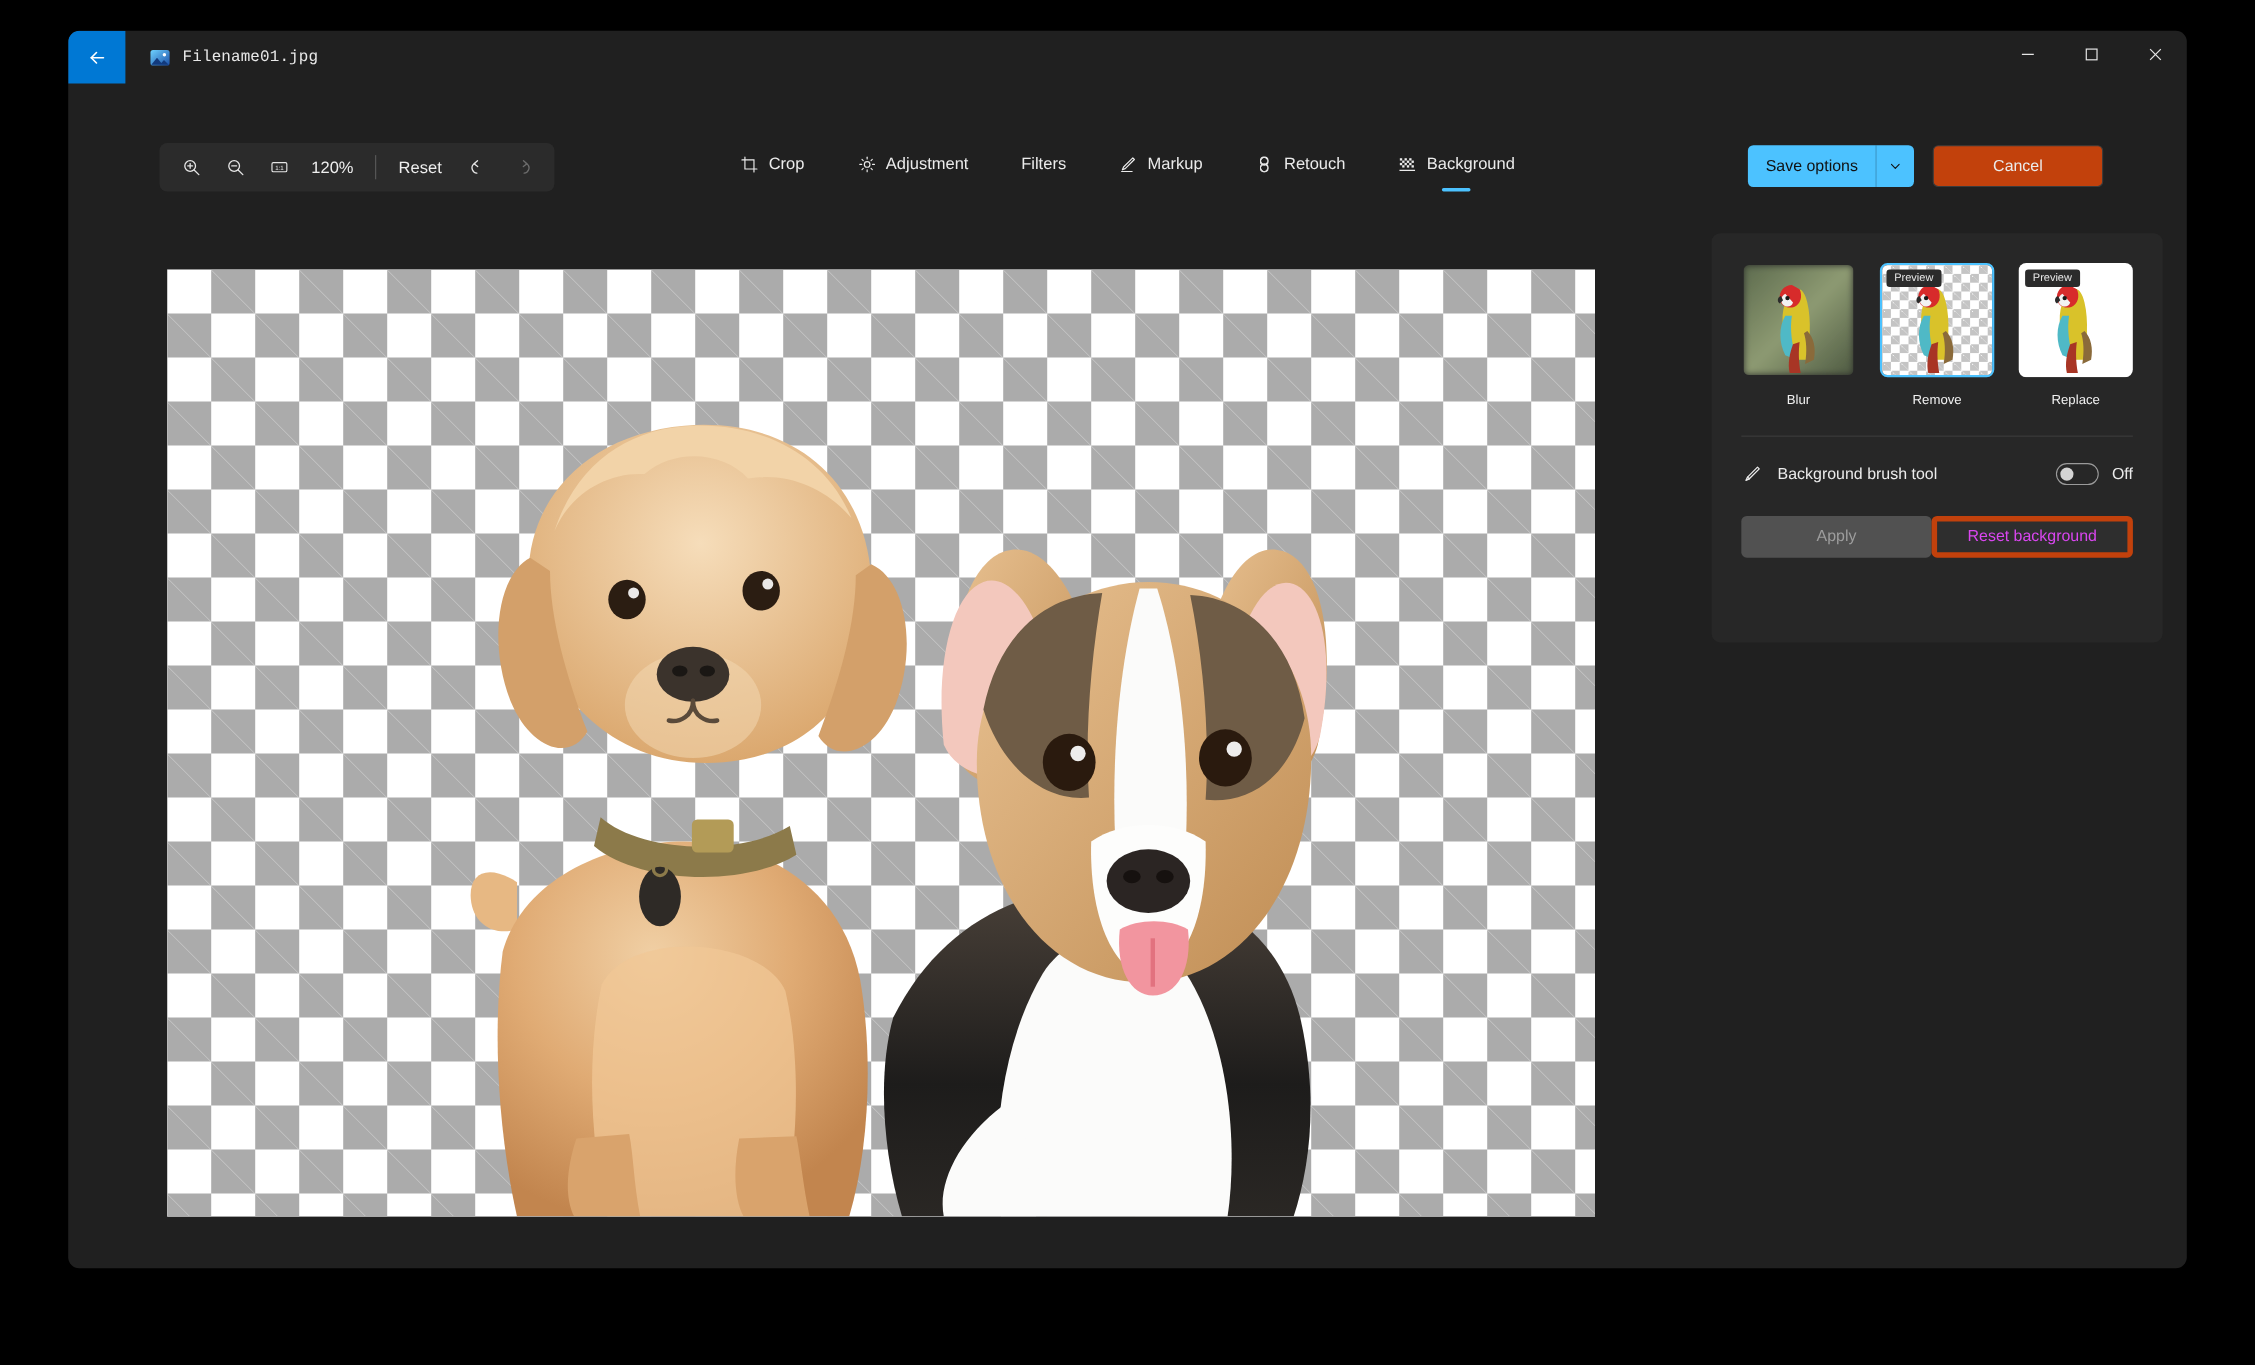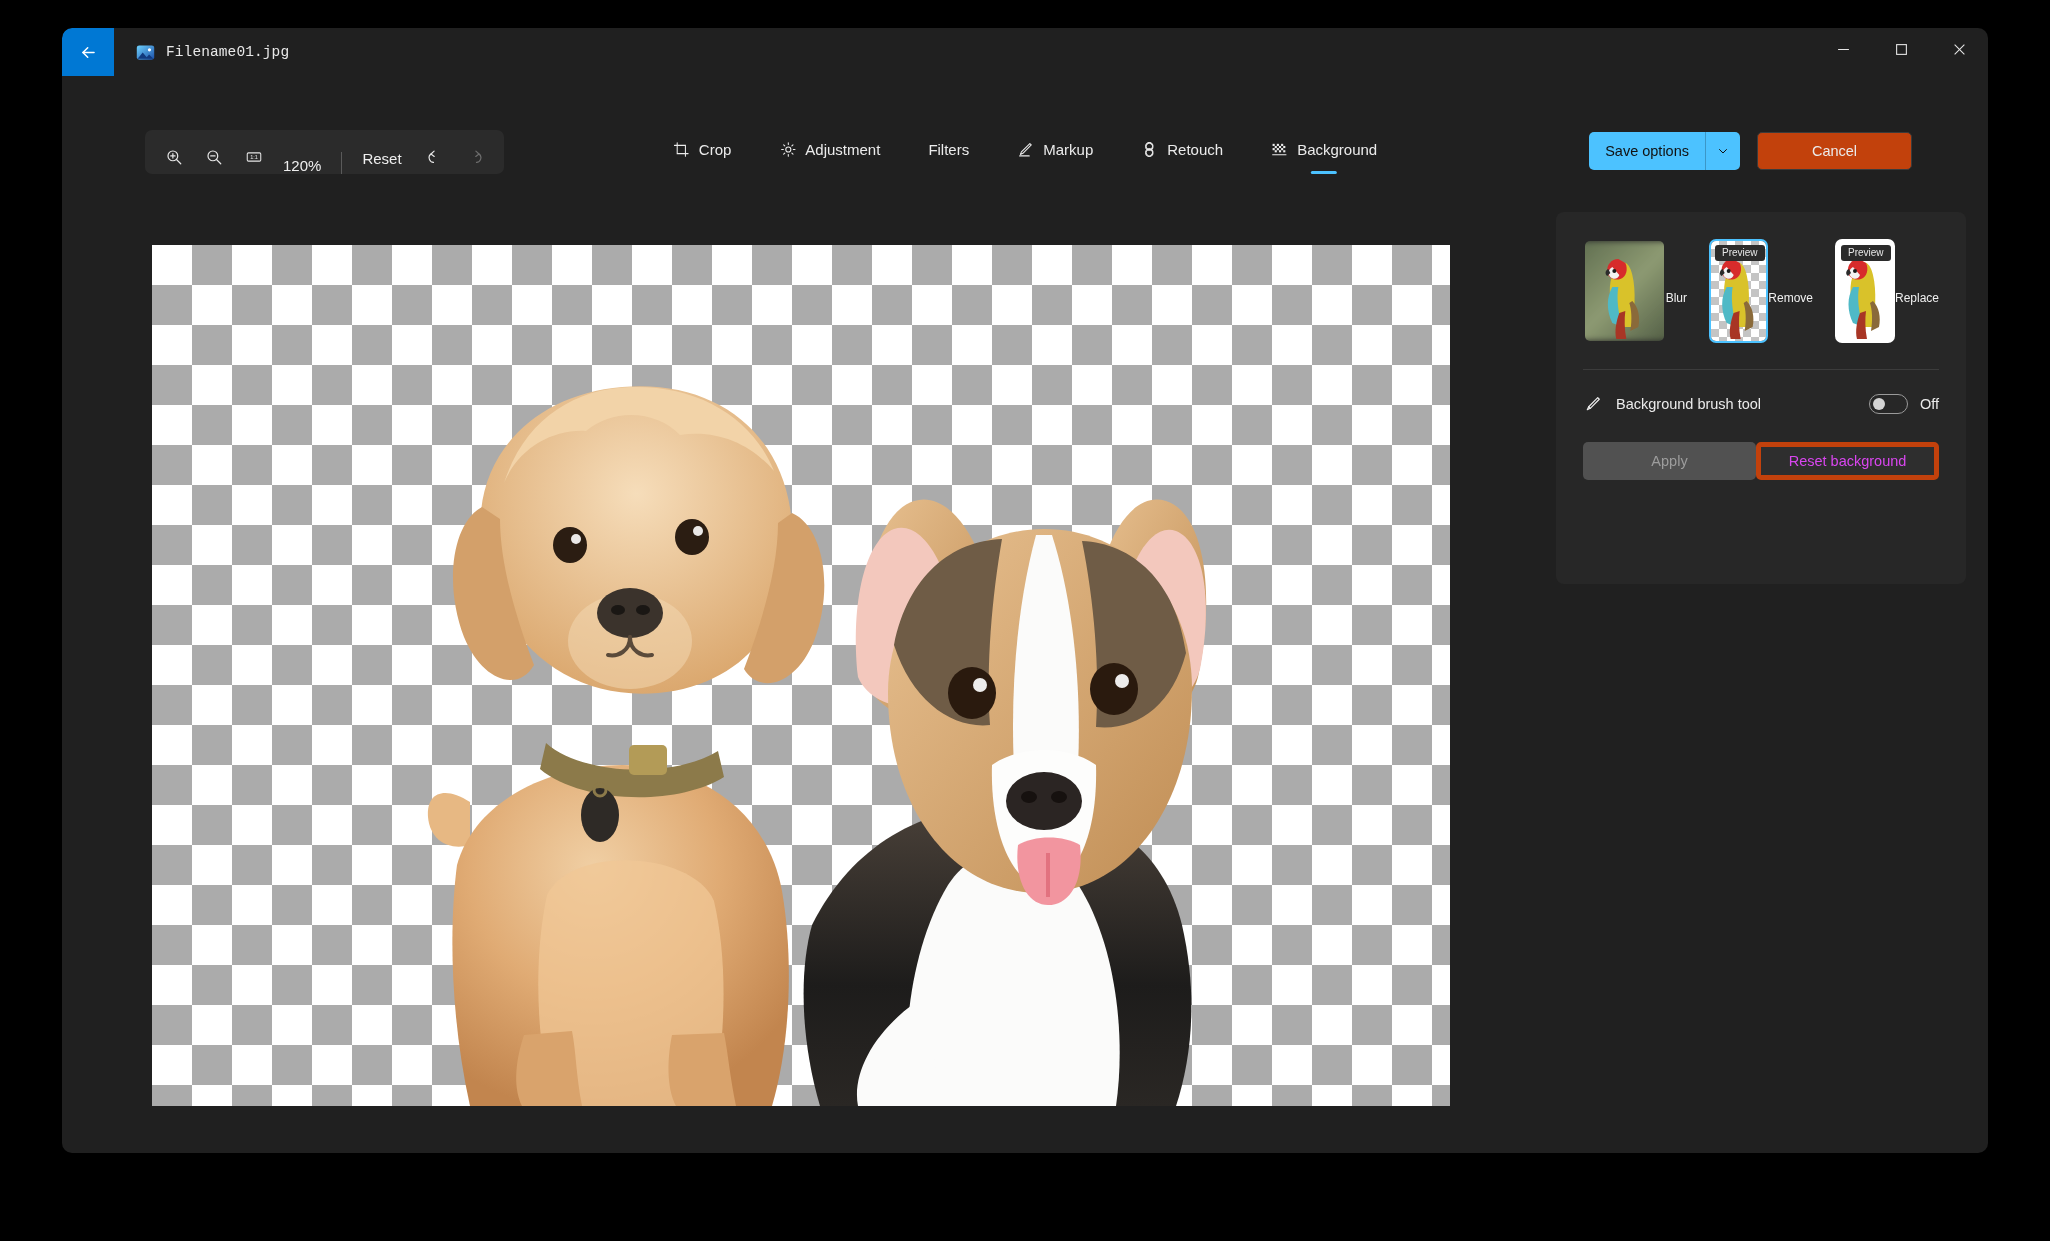--- a/index.html
+++ b/index.html
@@ -49,21 +49,21 @@
   }
   .wc svg { width: 13px; height: 13px; }
 
   
   .commandbar {
     position: absolute; left: 0; top: 56px; width: 100%; height: 78px;
   }
 
   .zoom-pill {
     position: absolute; left: 83px; top: 46px;
-    height: 44px; display: flex; align-items: flex-end;
+    height: 44px; display: flex; align-items: center;
     background: #2b2b2b; border-radius: 7px;
     padding: 0 10px; gap: 2px;
   }
   .zbtn {
     width: 38px; height: 34px; display: flex; align-items: center; justify-content: center;
     border-radius: 5px; cursor: pointer; color: #e6e6e6;
   }
   .zbtn svg { width: 18px; height: 18px; }
   .zbtn.disabled { opacity: .35; cursor: default; }
   .zoom-value {
@@ -132,21 +132,21 @@
   .dogs { position: absolute; left: 0; top: 0; width: 100%; height: 100%; }
 
   
   .panel {
     position: absolute; right: 22px; top: 184px;
     width: 410px; min-height: 372px;
     background: #272727; border-radius: 8px;
     padding: 27px 27px 26px 27px;
   }
   .thumbs { display: flex; justify-content: space-between; gap: 14px; }
-  .thumb-cell { width: 104px; display: flex; flex-direction: row; align-items: center; cursor: pointer; }
+  .thumb-cell { width: 104px; display: flex; flex-direction: column; align-items: center; cursor: pointer; }
   .thumb {
     position: relative; width: 104px; height: 104px;
     border-radius: 7px; overflow: hidden;
     border: 2px solid transparent;
   }
   .thumb-cell.selected .thumb { border-color: #4cc2ff; }
   .thumb-img { position: absolute; inset: 0; width: 100%; height: 100%; }
   .thumb-checker {
     position: absolute; inset: 0;
     background-color: #fff;

